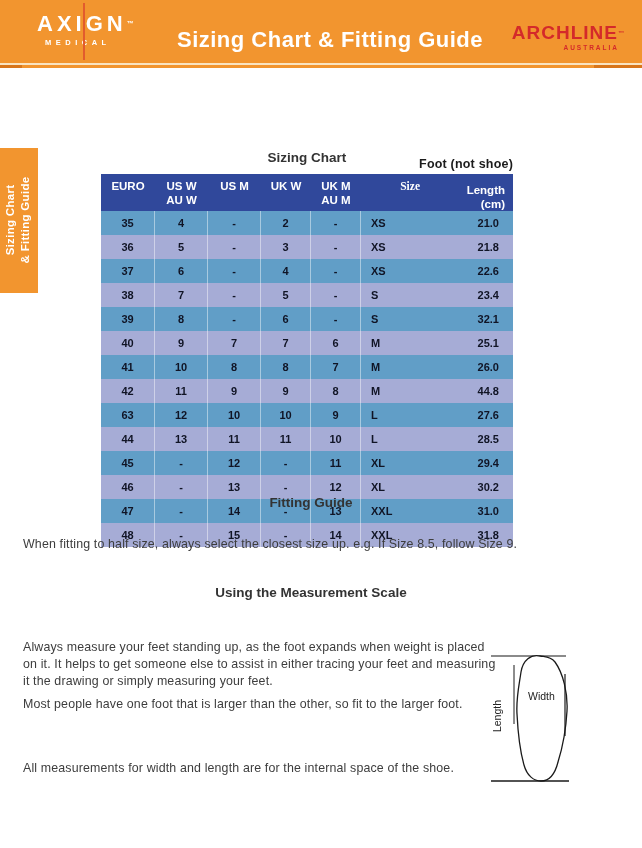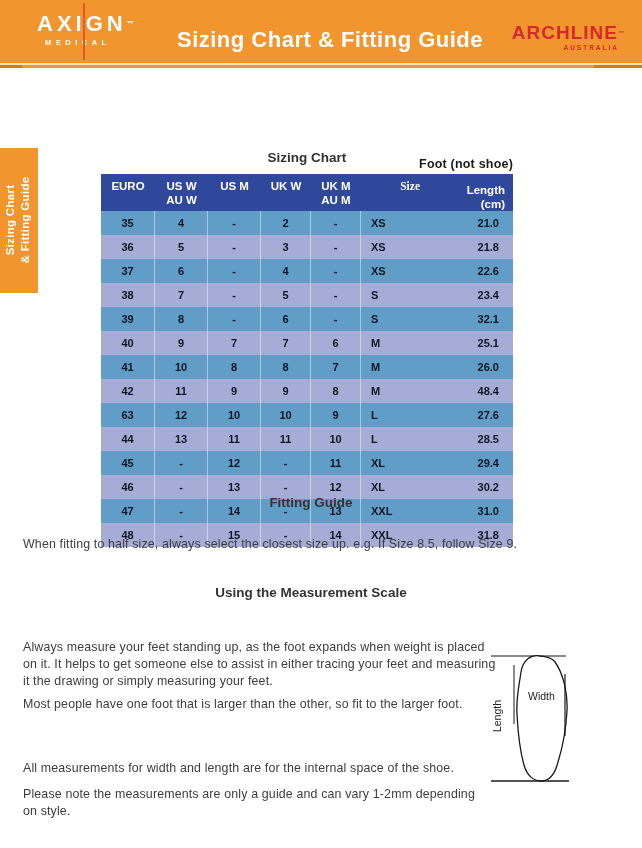--- a/index.html
+++ b/index.html
@@ -188,21 +188,21 @@
           <div class="t-cell c5">M</div>
           <div class="t-cell c6">26.0</div>
         </div>
         <div class="t-row peri">
           <div class="t-cell c0">42</div>
           <div class="t-cell c1">11</div>
           <div class="t-cell c2">9</div>
           <div class="t-cell c3">9</div>
           <div class="t-cell c4">8</div>
           <div class="t-cell c5">M</div>
-          <div class="t-cell c6">48.4</div>
+          <div class="t-cell c6">44.8</div>
         </div>
         <div class="t-row teal">
           <div class="t-cell c0">63</div>
           <div class="t-cell c1">12</div>
           <div class="t-cell c2">10</div>
           <div class="t-cell c3">10</div>
           <div class="t-cell c4">9</div>
           <div class="t-cell c5">L</div>
           <div class="t-cell c6">27.6</div>
         </div>
@@ -258,24 +258,20 @@
   <div class="para" style="top:536px">When fitting to half size, always select the closest size up. e.g. If Size 8.5, follow Size 9.</div>
 
   <div class="h-center" style="top:585px">Using the Measurement Scale</div>
   <div class="para" style="top:639px">
     <div>Always measure your feet standing up, as the foot expands when weight is placed</div>
     <div>on it. It helps to get someone else to assist in either tracing your feet and measuring</div>
     <div>it the drawing or simply measuring your feet.</div>
   </div>
   <div class="para" style="top:696px">Most people have one foot that is larger than the other, so fit to the larger foot.</div>
   <div class="para" style="top:760px">All measurements for width and length are for the internal space of the shoe.</div>
-  <div class="para" style="top:786px">
-    <div>Please note the measurements are only a guide and can vary 1-2mm depending</div>
-    <div>on style.</div>
-  </div>
 
   <svg class="diagram" viewBox="0 0 154 150">
     <line x1="3" y1="10" x2="78" y2="10" stroke="#8a8a8a" stroke-width="2.2"></line>
     <path d="M52,10 C43,8 35,14 33,26 C31,40 28,52 29,68 C30,88 32,105 36,119
              C39,130 46,135 53,135 C61,135 67,128 70,116 C75,100 78,83 79,65
              C80,47 75,27 67,16 C62,10 57,11 52,10 Z" fill="#ffffff" stroke="#1a1a1a" stroke-width="1.3"></path>
     <line x1="26" y1="19" x2="26" y2="78" stroke="#1a1a1a" stroke-width="1"></line>
     <line x1="77" y1="28" x2="77" y2="90" stroke="#1a1a1a" stroke-width="1.2"></line>
     <line x1="3" y1="135" x2="81" y2="135" stroke="#1a1a1a" stroke-width="1.5"></line>
     <text x="40" y="54">Width</text>

